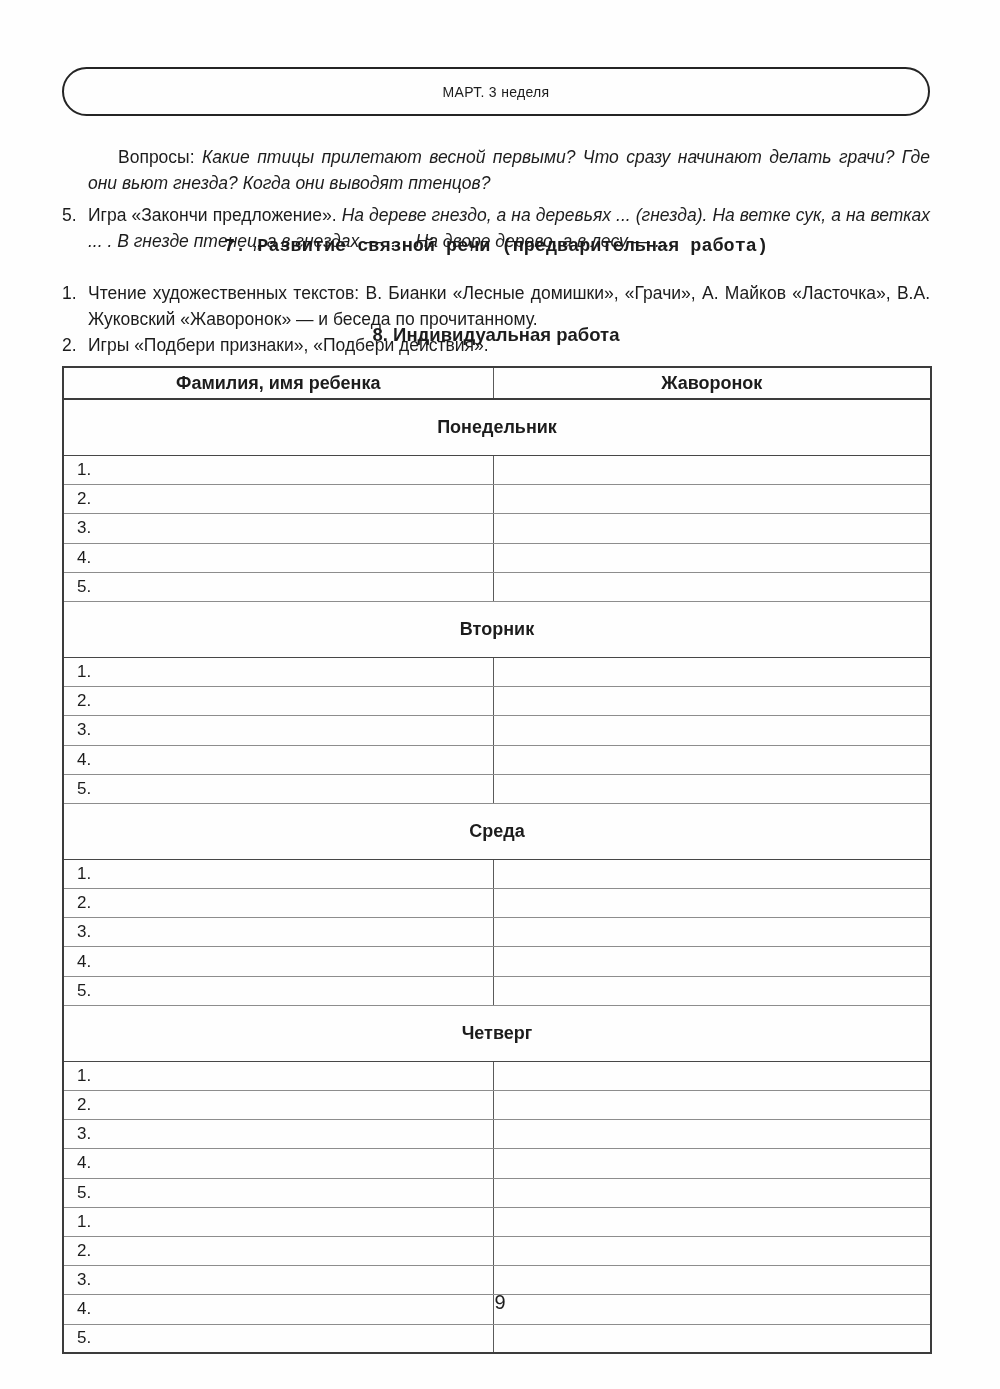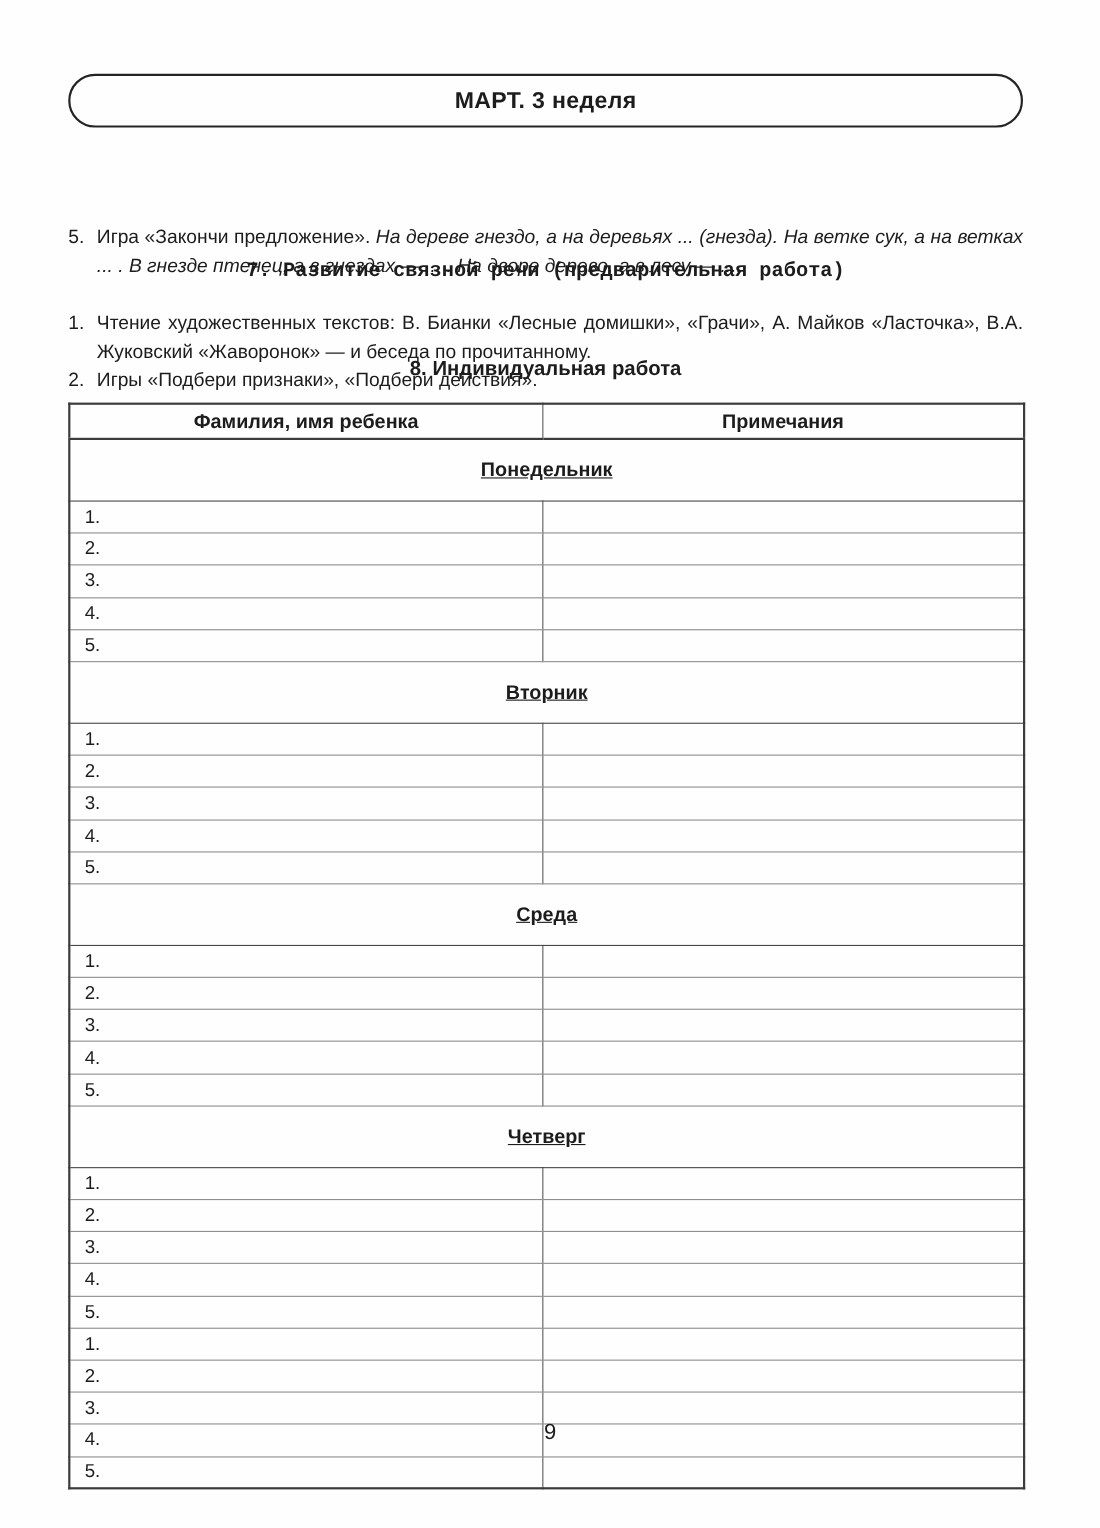--- a/index.html
+++ b/index.html
@@ -15,21 +15,21 @@
   
   .header-pill {
     position:absolute; top:67px; left:62px;
     width:868px; height:49px;
     box-sizing:border-box;
     border:2.5px solid #242424;
     border-radius:27px;
     display:flex; align-items:center; justify-content:center;
   }
   .header-pill .title {
-    font-weight:700; font-size:21px; letter-spacing:.3px;
+    font-weight:400; font-size:14px; letter-spacing:.3px;
   }
 
   
   .textblock {
     position:absolute; left:62px; width:868px;
     font-size:17.5px; line-height:26px;
     text-align:justify;
   }
   .questions { top:126px; padding-left:26px; text-indent:30px; box-sizing:border-box; }
   .hang { padding-left:26px; text-indent:-26px; box-sizing:border-box; }
@@ -61,21 +61,20 @@
     border-bottom:2px solid #3c3c3c;
     padding:0;
   }
   tr.head-row th:first-child { border-right:1.3px solid #5a5a5a; }
   tr.day-row { height:30px; }
   tr.day-row td {
     font-weight:700; font-size:18px; text-align:center;
     border-top:1.7px solid #474747;
     border-bottom:1.7px solid #474747;
     padding:17px;
-    text-decoration:underline;
   }
   tr.entry-row { height:29.2px; }
   tr.entry-row td {
     border-bottom:1.2px solid #8d8d8d;
     padding:0;
   }
   tr.entry-row td.name-cell {
     border-right:1.3px solid #5a5a5a;
     font-size:17px;
     padding-left:13px;
@@ -91,40 +90,41 @@
 </style>
 </head>
 <body>
 
 <div class="page">
 
   <div class="header-pill">
     <span class="title">МАРТ. 3 неделя</span>
   </div>
 
+  <p class="textblock questions"><span>Вопросы:</span> <span class="italic">Какие птицы прилетают весной первыми? Что сразу начинают делать грачи? Где они вьют гнезда? Когда они выводят птенцов?</span></p>
 
   <p class="textblock hang item5"><span class="num">5.</span><span>Игра «Закончи предложение».</span> <span class="italic">На дереве гнездо, а на деревьях ... (гнезда). На ветке сук, а на ветках ... . В гнезде птенец, а в гнездах — ... . На дворе дерево, а в лесу — ....</span></p>
 
   <div class="section-heading h7">7. Развитие связной речи (предварительная работа)</div>
 
   <p class="textblock hang item7-1"><span class="num">1.</span><span>Чтение художественных текстов: В. Бианки «Лесные домишки», «Грачи», А. Майков «Ласточка», В.А. Жуковский «Жаворонок» — и беседа по прочитанному.</span></p>
 
   <p class="textblock hang item7-2"><span class="num">2.</span><span>Игры «Подбери признаки», «Подбери действия».</span></p>
 
   <div class="section-heading h8">8. Индивидуальная работа</div>
 
   <table class="iw">
     <colgroup>
         <col class="c1">
         <col class="c2">
       </colgroup>
     <thead>
       <tr class="head-row">
         <th>Фамилия, имя ребенка</th>
-        <th>Примечания</th>
+        <th>Жаворонок</th>
       </tr>
     </thead>
     <tbody>
         <tr class="day-row">
           <td colspan="2">Понедельник</td>
         </tr>
         <tr class="entry-row">
           <td class="name-cell">1.</td>
           <td class="notes-cell"></td>
         </tr>

